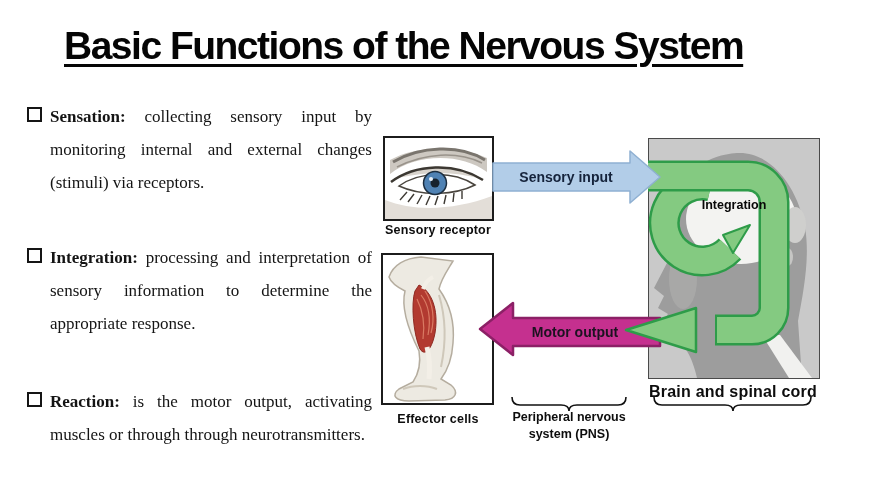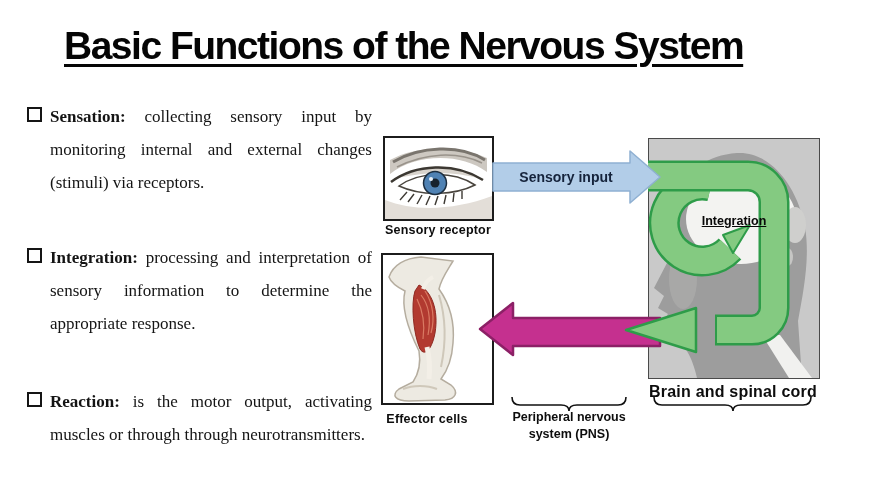--- a/index.html
+++ b/index.html
@@ -86,21 +86,21 @@
       <path d="M 56 40 C 62 60 64 84 58 112" stroke="#cfc8ba" stroke-width="2" fill="none"></path>
       <path d="M 36 30 C 48 36 56 54 52 78 C 49 94 42 102 37 94 C 30 78 28 48 32 36 Z" fill="#b23a30" stroke="#8e2a22" stroke-width="1"></path>
       <path d="M 38 40 C 46 50 48 64 45 80" stroke="#d97a63" stroke-width="1.2" fill="none"></path>
       <path d="M 34 44 C 40 56 42 70 40 84" stroke="#d97a63" stroke-width="1.2" fill="none"></path>
       <path d="M 42 36 C 50 48 52 64 48 78" stroke="#d97a63" stroke-width="1.2" fill="none"></path>
       <path d="M 44 92 C 47 104 47 114 46 124" stroke="#f3efe7" stroke-width="5" fill="none"></path>
       <path d="M 40 34 C 42 28 46 24 50 22" stroke="#f3efe7" stroke-width="4" fill="none"></path>
       <path d="M 20 134 C 30 130 44 130 54 134" stroke="#cfc8ba" stroke-width="2" fill="none"></path>
     </svg>
   </div>
-  <div class="imglabel" style="left:357px;top:412px;width:140px;">Effector cells</div>
+  <div class="imglabel" style="left:368px;top:412px;width:140px;">Effector cells</div>
 
   <div class="cnsbox">
     <svg width="170" height="239" viewBox="0 0 170 239">
       <path d="M 88 14 C 58 16 38 32 29 55 C 21 72 21 84 23 97 C 23 107 16 114 19 122 L 5 149 L 15 157 L 9 169 L 19 175 L 11 187 L 27 197 C 35 207 43 216 48 239 L 153 239 L 149 182 C 155 150 161 118 156 88 C 149 50 123 12 88 14 Z" fill="var(--silhouette,#9d9d9d)"></path>
       <ellipse cx="34" cy="140" rx="14" ry="30" fill="#b0b0ae" opacity="0.55"></ellipse>
       <ellipse cx="92" cy="80" rx="55" ry="45" fill="#f3f3f1"></ellipse>
       <ellipse cx="146" cy="86" rx="11" ry="18" fill="#cfcfcd"></ellipse>
       <ellipse cx="139" cy="118" rx="5" ry="9" fill="#c6c6c4"></ellipse>
       <polygon points="113,196 131,196 163,239 140,239" fill="#f1f1ef"></polygon>
     </svg>
@@ -117,21 +117,22 @@
     <path d="M 28 38 H 128 A 26 26 0 0 1 154 64 V 170 A 22 22 0 0 1 132 192 H 95" fill="none" style="stroke:var(--arrow-green-border,#2e9c49);" stroke-width="31"></path>
     <path d="M 28 38 H 128 A 26 26 0 0 1 154 64 V 170 A 22 22 0 0 1 132 192 H 97" fill="none" style="stroke:var(--arrow-green,#84ca81);" stroke-width="26"></path>
     <polygon points="130,87 103,97 113,115" style="fill:var(--arrow-green,#84ca81);stroke:var(--arrow-green-border,#2e9c49);stroke-width:2;stroke-linejoin:round;"></polygon>
   </svg>
 
   <svg class="arrow-svg z4" style="left:493px;top:148px;" width="170" height="58" viewBox="0 0 170 58">
     <polygon points="0,15 137,15 137,3 167,29 137,55 137,43 0,43" style="fill:var(--arrow-blue,#b2cde8);stroke:var(--arrow-blue-border,#8fb0d2);stroke-width:1.5;stroke-linejoin:round;"></polygon>
   </svg>
 
   <div class="arrowtext t-blue" style="left:501px;top:169px;width:130px;">Sensory input</div>
-  <div class="arrowtext t-int" style="left:664px;top:214px;width:140px;text-decoration:underline;">Integration</div>
+  <div class="arrowtext t-mag" style="left:505px;top:324px;width:140px;">Motor output</div>
+  <div class="arrowtext t-int" style="left:664px;top:198px;width:140px;">Integration</div>
 
   <div class="imglabel" style="left:648px;top:383px;width:170px;font-size:16px;">Brain and spinal cord</div>
 
   <svg class="arrow-svg" style="left:511px;top:396px;" width="116" height="18" viewBox="0 0 116 18">
     <path d="M 1 1 Q 1 9 9 9 L 50 9 Q 58 9 58 15 Q 58 9 66 9 L 107 9 Q 115 9 115 1" fill="none" stroke="#111" stroke-width="1.6"></path>
   </svg>
   <div class="bracelbl" style="left:494px;top:409px;width:150px;">
     <div>Peripheral nervous</div>
     <div>system (PNS)</div>
   </div>

